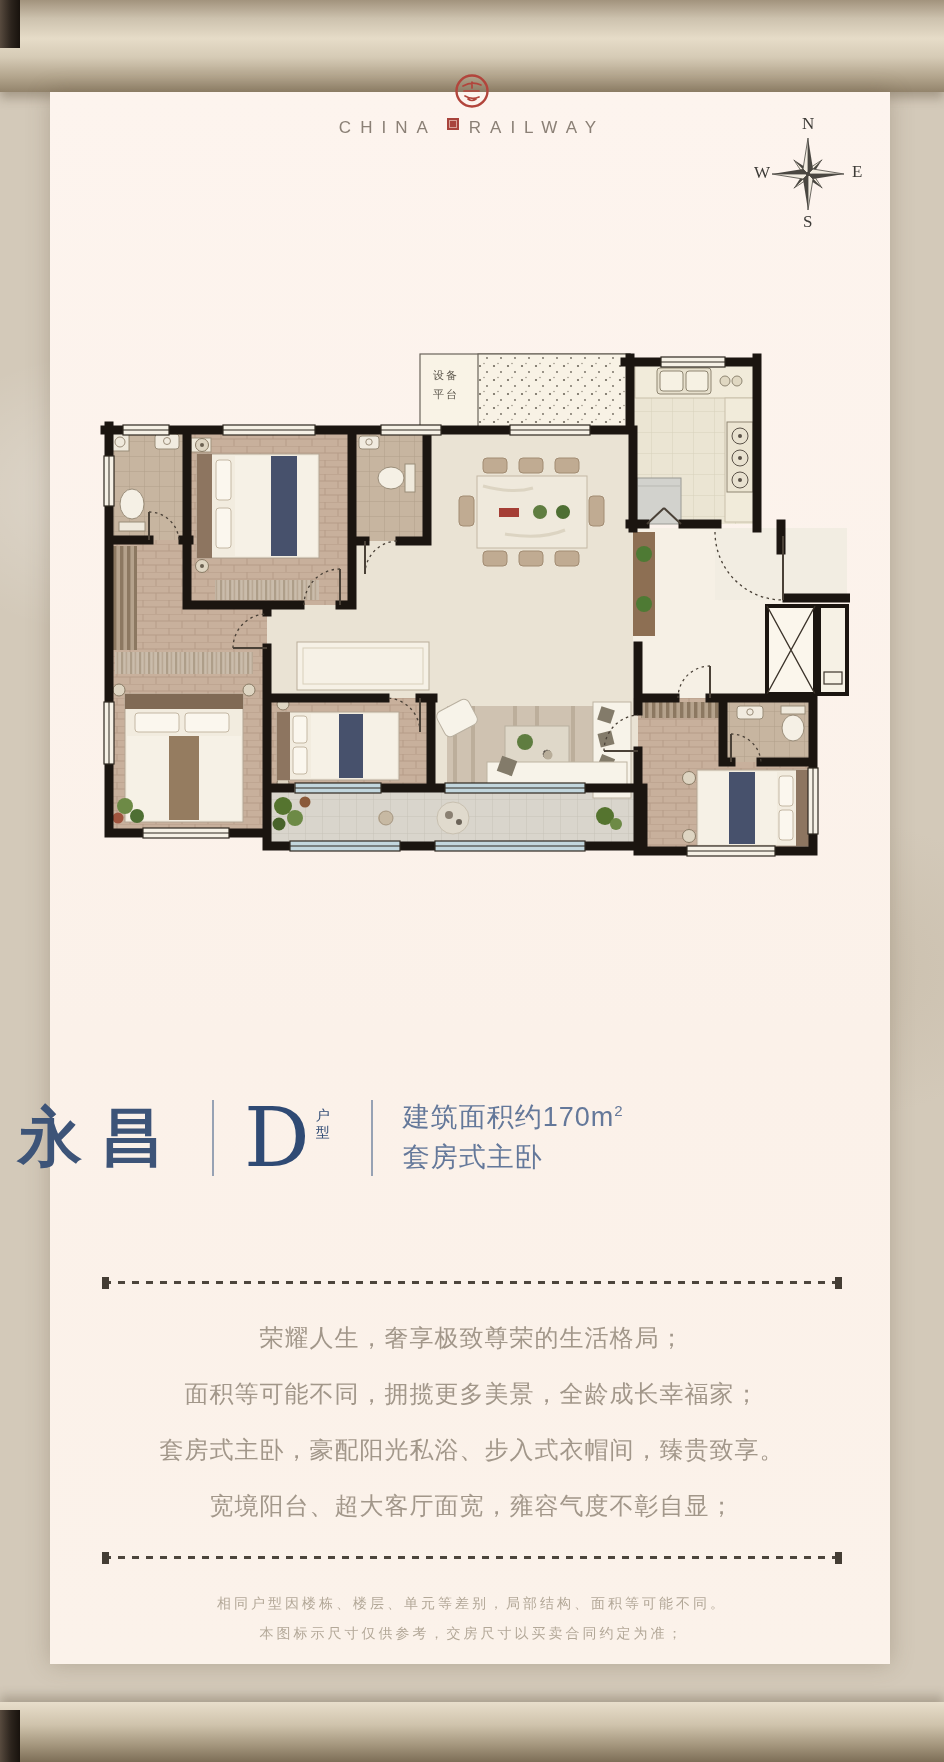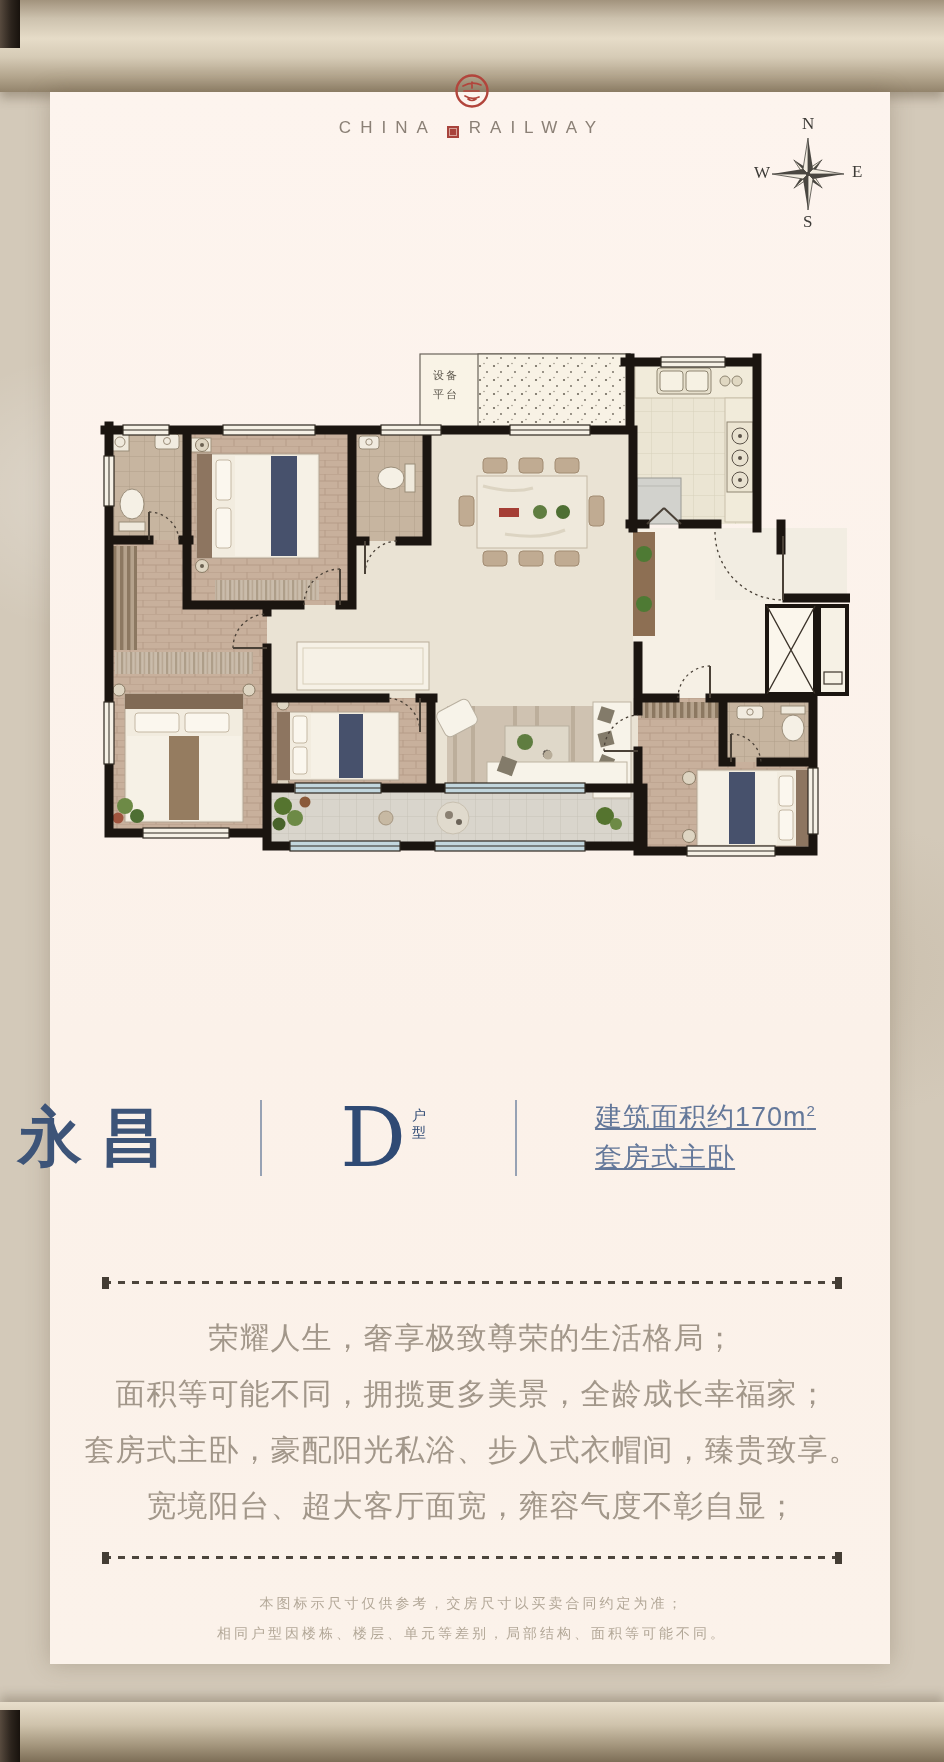--- a/index.html
+++ b/index.html
@@ -19,51 +19,51 @@
     box-shadow:0 -6px 10px rgba(80,65,45,.3);}
   .rod-cap{position:absolute;width:20px;height:48px;background:linear-gradient(90deg,#574a3e,#2c241d 55%,#18120d);}
   .cap-tl{left:0;top:0;}
   .cap-bl{left:0;bottom:0;height:52px;}
   .poster{position:absolute;left:50px;top:92px;width:840px;height:1572px;
     background:linear-gradient(180deg,#fdf4ee 0%,#fbf1e9 60%,#fbf2ea 100%);
     box-shadow:0 0 22px rgba(95,75,55,.28);}
   
   .brand{position:absolute;left:0;top:72px;width:944px;text-align:center;color:#8b8076;}
   .brand .seal{display:block;margin:0 auto 8px auto;}
-  .brand-line{font-size:17px;letter-spacing:9px;color:#8b8076;display:flex;justify-content:center;align-items:flex-end;gap:10px;}
+  .brand-line{font-size:17px;letter-spacing:9px;color:#8b8076;display:flex;justify-content:center;align-items:flex-start;gap:10px;}
   .brand-sq{display:inline-block;width:12px;height:12px;background:#a8433c;position:relative;}
   .brand-sq::after{content:"";position:absolute;left:2px;top:2px;right:2px;bottom:2px;border:1px solid rgba(255,240,230,.55);}
   .brand-sub{margin-top:7px;font-size:11px;letter-spacing:7px;color:#998e84;}
   
   .compass{position:absolute;left:752px;top:116px;width:112px;height:116px;}
   .compass .dir{position:absolute;font-family:"Liberation Serif",serif;font-size:17px;color:#3d3b37;}
   .dir-n{left:50px;top:-2px;}
   .dir-s{left:51px;top:96px;}
   .dir-w{left:2px;top:47px;}
   .dir-e{left:100px;top:46px;}
   
   .plan{position:absolute;left:85px;top:306px;width:765px;height:552px;}
   .plan-label{position:absolute;left:433px;top:366px;width:26px;font-size:11px;line-height:1.7;letter-spacing:2px;color:#5a544a;text-align:right;}
   
-  .title-row{position:absolute;left:0;top:1094px;width:816px;display:flex;justify-content:space-between;align-items:center;gap:30px;}
+  .title-row{position:absolute;left:0;top:1094px;width:816px;display:flex;justify-content:flex-start;align-items:center;gap:30px;}
   .t-name{font-family:"DejaVu Serif","Liberation Serif",serif;font-weight:bold;font-size:64px;letter-spacing:18px;color:#3d5478;text-indent:18px;}
   .t-div{width:2px;height:76px;background:#97a2b4;}
   .t-dblock{display:flex;align-items:flex-start;}
   .t-letter{font-family:"DejaVu Serif","Liberation Serif",serif;font-size:82px;line-height:.95;color:#2f4a74;}
   .t-suffix{width:17px;font-size:14px;line-height:1.25;color:#2f4a74;margin:8px 8px 0 6px;}
-  .t-info{color:#64789a;font-size:27px;line-height:1.45;letter-spacing:1px;text-decoration:underline;}
+  .t-info{color:#64789a;font-size:27px;line-height:1.45;letter-spacing:1px;}
   .t-info sup{font-size:15px;}
   
   .dash{position:absolute;left:104px;width:736px;height:3px;
     background:repeating-linear-gradient(90deg,#4c453c 0 7px,transparent 7px 14px);}
   .dash .cap{position:absolute;top:-4px;width:7px;height:12px;background:#443d34;}
   .dash .cap-l{left:-2px;} .dash .cap-r{right:-2px;}
   .dash-1{top:1281px;} .dash-2{top:1556px;}
   
-  .desc{position:absolute;left:0;top:1310px;width:944px;text-align:center;color:#a2978a;font-size:30px;line-height:56px;letter-spacing:1px;}
+  .desc{position:absolute;left:0;top:1310px;width:944px;text-align:center;color:#a2978a;font-size:24px;line-height:56px;letter-spacing:1px;}
   
   .fine{position:absolute;left:0;top:1588px;width:944px;text-align:center;color:#b3a898;font-size:14px;line-height:30px;letter-spacing:3px;}
 </style>
 </head>
 <body>
 
 <div class="page">
   <div class="rod-top"></div>
   <div class="rod-bottom"></div>
   <div class="poster"></div>
@@ -421,16 +421,16 @@
   </div>
 
   <div class="desc">
     <div>荣耀人生，奢享极致尊荣的生活格局；</div>
     <div>面积等可能不同，拥揽更多美景，全龄成长幸福家；</div>
     <div>套房式主卧，豪配阳光私浴、步入式衣帽间，臻贵致享。</div>
     <div>宽境阳台、超大客厅面宽，雍容气度不彰自显；</div>
   </div>
 
   <div class="fine">
+    <div>相同户型因楼栋、楼层、单元等差别，局部结构、面积等可能不同。</div>
     <div>本图标示尺寸仅供参考，交房尺寸以买卖合同约定为准；</div>
-    <div>相同户型因楼栋、楼层、单元等差别，局部结构、面积等可能不同。</div>
   </div>
 </div>
 
 </body></html>

